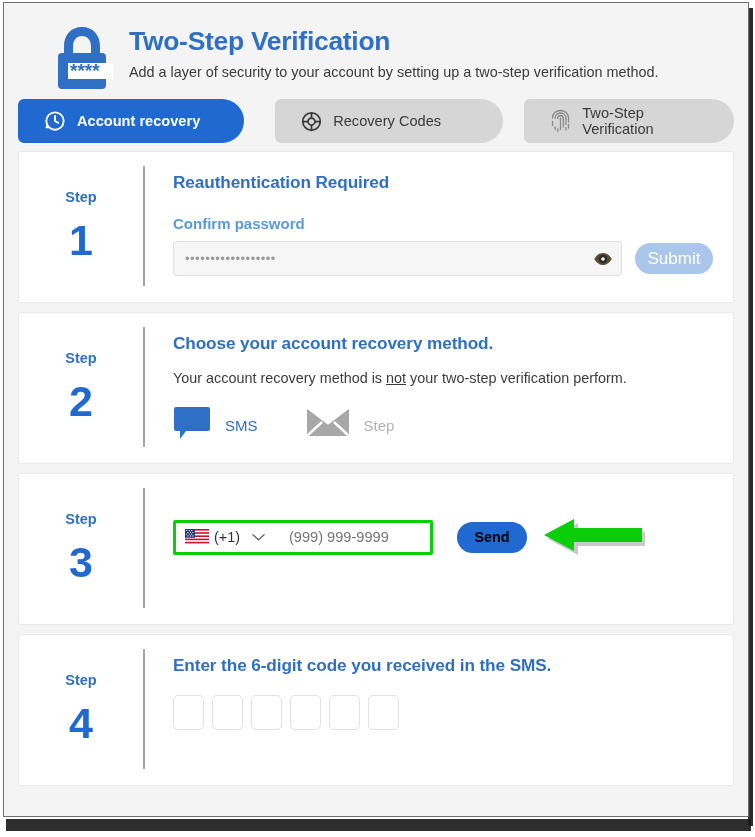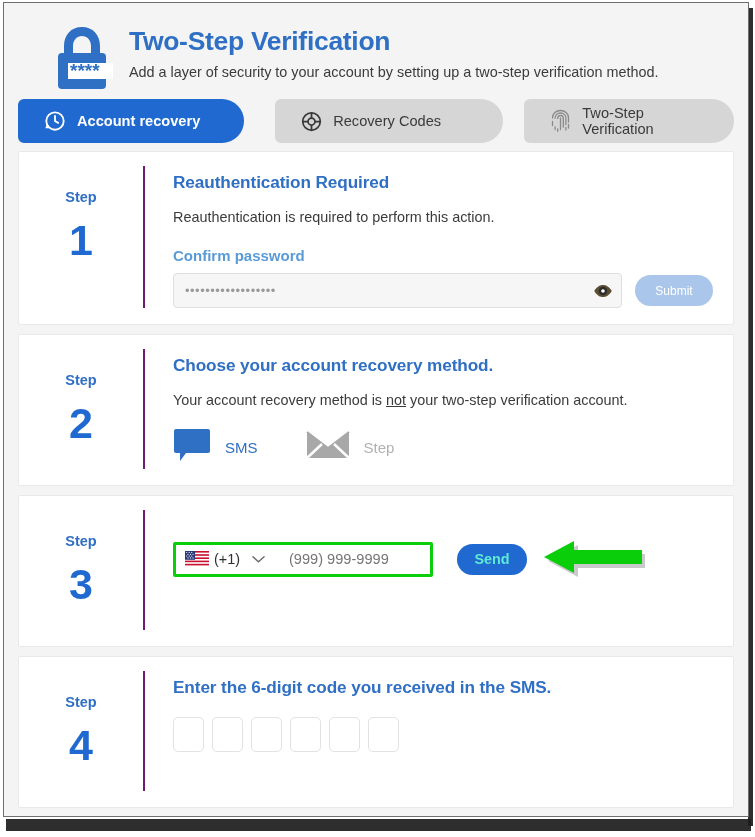--- a/index.html
+++ b/index.html
@@ -120,21 +120,21 @@
   }
   .step-num {
     color: #1f69d0;
     font-size: 43px;
     font-weight: bold;
     line-height: 1;
     margin-top: 14px;
   }
   .card-body {
     flex: 1 1 auto;
-    border-left: 2px solid #701a75;
+    border-left: 2px solid #a3a3a3;
     padding: 6px 0 0 28px;
     min-height: 120px;
   }
   .body-title {
     color: #2f6fc4;
     font-size: 17.2px;
     font-weight: bold;
     letter-spacing: -.1px;
   }
   .body-desc {
@@ -177,21 +177,21 @@
     background: none; border: none; cursor: pointer;
   }
   .submit-btn {
     margin-left: 13px;
     background: #aac6ea;
     color: #ffffff;
     border: none;
     border-radius: 18px;
     height: 31px;
     width: 78px;
-    font-size: 12px;
+    font-size: 17px;
     font-family: "Liberation Sans", sans-serif;
     cursor: default;
   }
 
   
   .method-row { display: flex; align-items: center; margin-top: 19px; }
   .method {
     display: flex; align-items: center;
     margin-right: 48px;
     cursor: pointer;
@@ -218,21 +218,21 @@
     background: transparent;
     font-family: "Liberation Sans", sans-serif;
     font-size: 14.6px;
     color: #2f2f2f;
     margin-left: 24px;
     width: 150px;
   }
   .send-btn {
     margin-left: 24px;
     background: #1f69d0;
-    color: #5eead4;
+    color: #000000;
     border: none;
     border-radius: 18px;
     height: 31px;
     width: 70px;
     font-size: 14.4px;
     font-weight: bold;
     font-family: "Liberation Sans", sans-serif;
     cursor: pointer;
   }
   .arrow-annot { margin-left: 14px; display: flex; align-items: center; }
@@ -318,21 +318,20 @@
 
     <div class="cards">
 
       <div class="card">
         <div class="card-step">
           <div class="step-word">Step</div>
           <div class="step-num">1</div>
         </div>
         <div class="card-body">
           <div class="body-title">Reauthentication Required</div>
-          <div class="body-desc">Reauthentication is required to perform this action.</div>
           <div class="field-label">Confirm password</div>
           <div class="pw-row">
             <div class="pw-wrap">
               <input class="pw-input" type="text" readonly="" value="••••••••••••••••••" style="">
               <button class="eye-btn">
                 <svg width="20" height="14" viewBox="0 0 24 16">
                   <path d="M1.5 8 C5 2 9 0.8 12 0.8 C15 0.8 19 2 22.5 8 C19 14 15 15.2 12 15.2 C9 15.2 5 14 1.5 8 Z" fill="#5a4d33"></path>
                   <circle cx="12" cy="8" r="5" fill="#2b2b2b"></circle>
                   <circle cx="12" cy="8" r="2.2" fill="#ffffff"></circle>
                 </svg>
@@ -343,21 +342,21 @@
         </div>
       </div>
 
       <div class="card">
         <div class="card-step">
           <div class="step-word">Step</div>
           <div class="step-num">2</div>
         </div>
         <div class="card-body">
           <div class="body-title">Choose your account recovery method.</div>
-          <div class="body-desc"><span>Your account recovery method is </span><u>not</u><span> your two-step verification account.</span></div>
+          <div class="body-desc"><span>Your account recovery method is </span><u>not</u><span> your two-step verification perform.</span></div>
           <div class="method-row">
             <div class="method sel">
               <span>
                 <svg width="38" height="36" viewBox="0 0 38 36">
                   <path d="M3 2 H35 A2 2 0 0 1 37 4 V24 A2 2 0 0 1 35 26 H13 L7 34 L7 26 H3 A2 2 0 0 1 1 24 V4 A2 2 0 0 1 3 2 Z" fill="#2f6fc4"></path>
                 </svg>
               </span>
               <span class="method-label">SMS</span>
             </div>
             <div class="method unsel">

